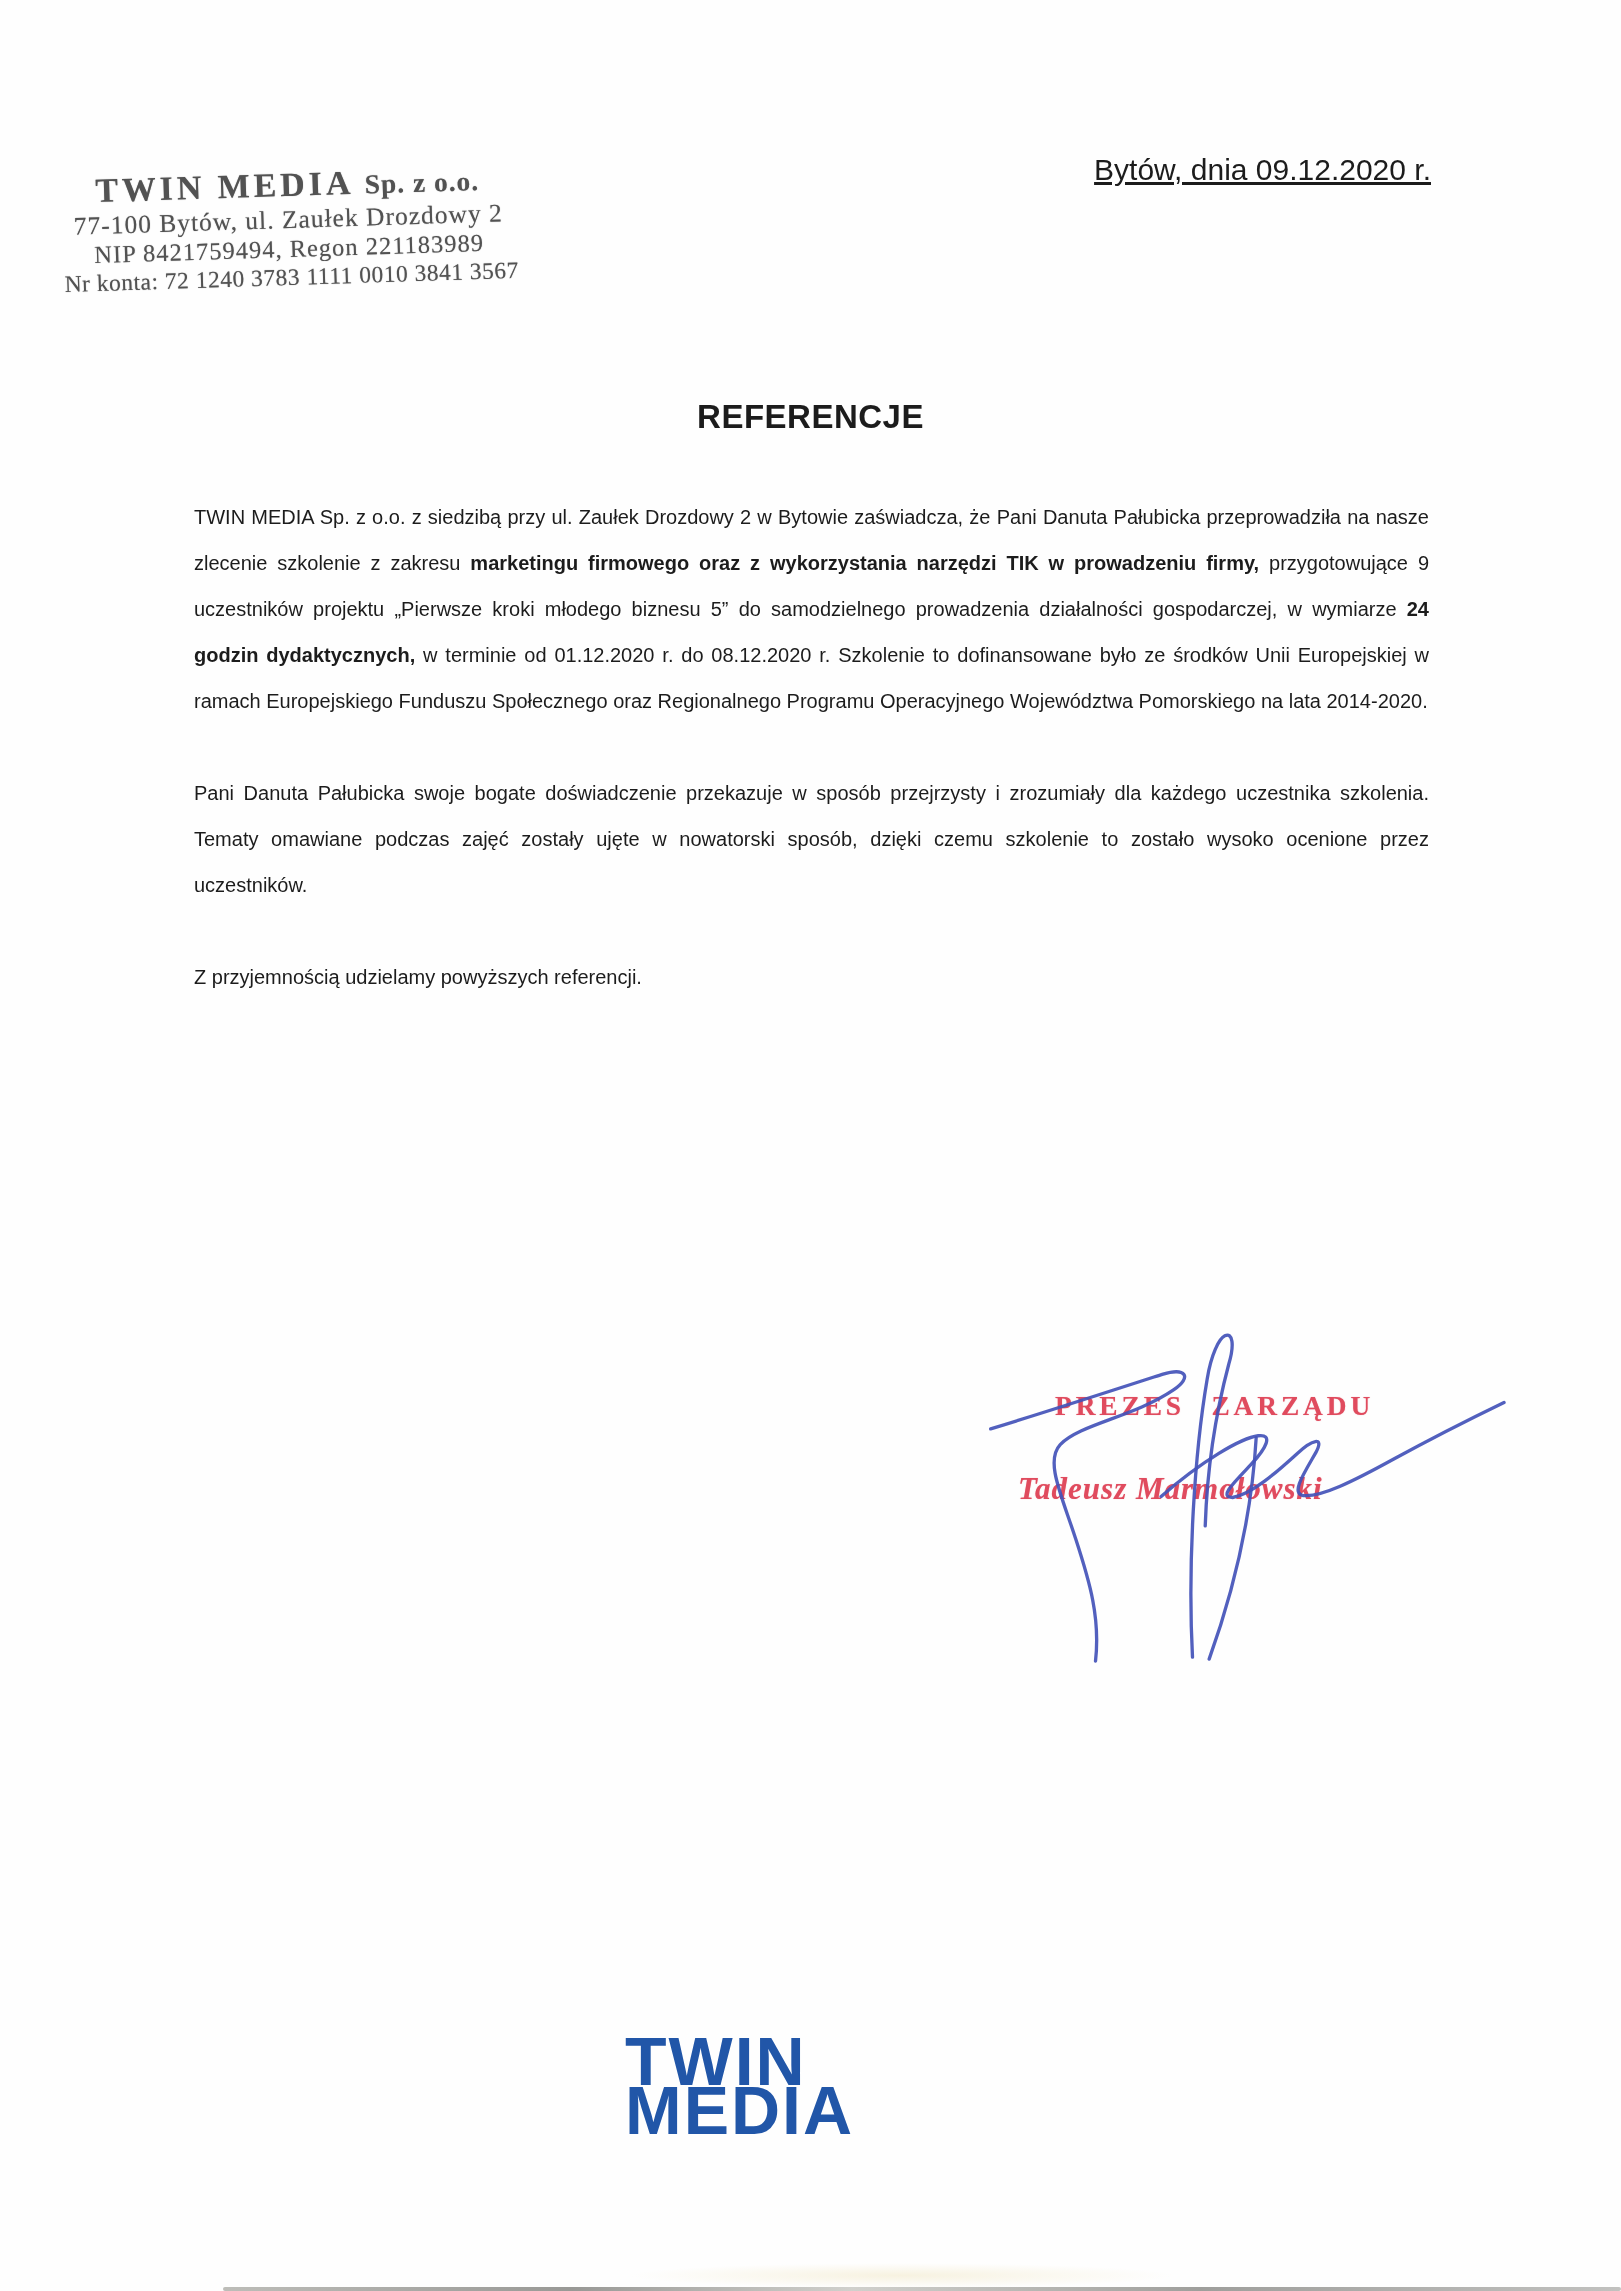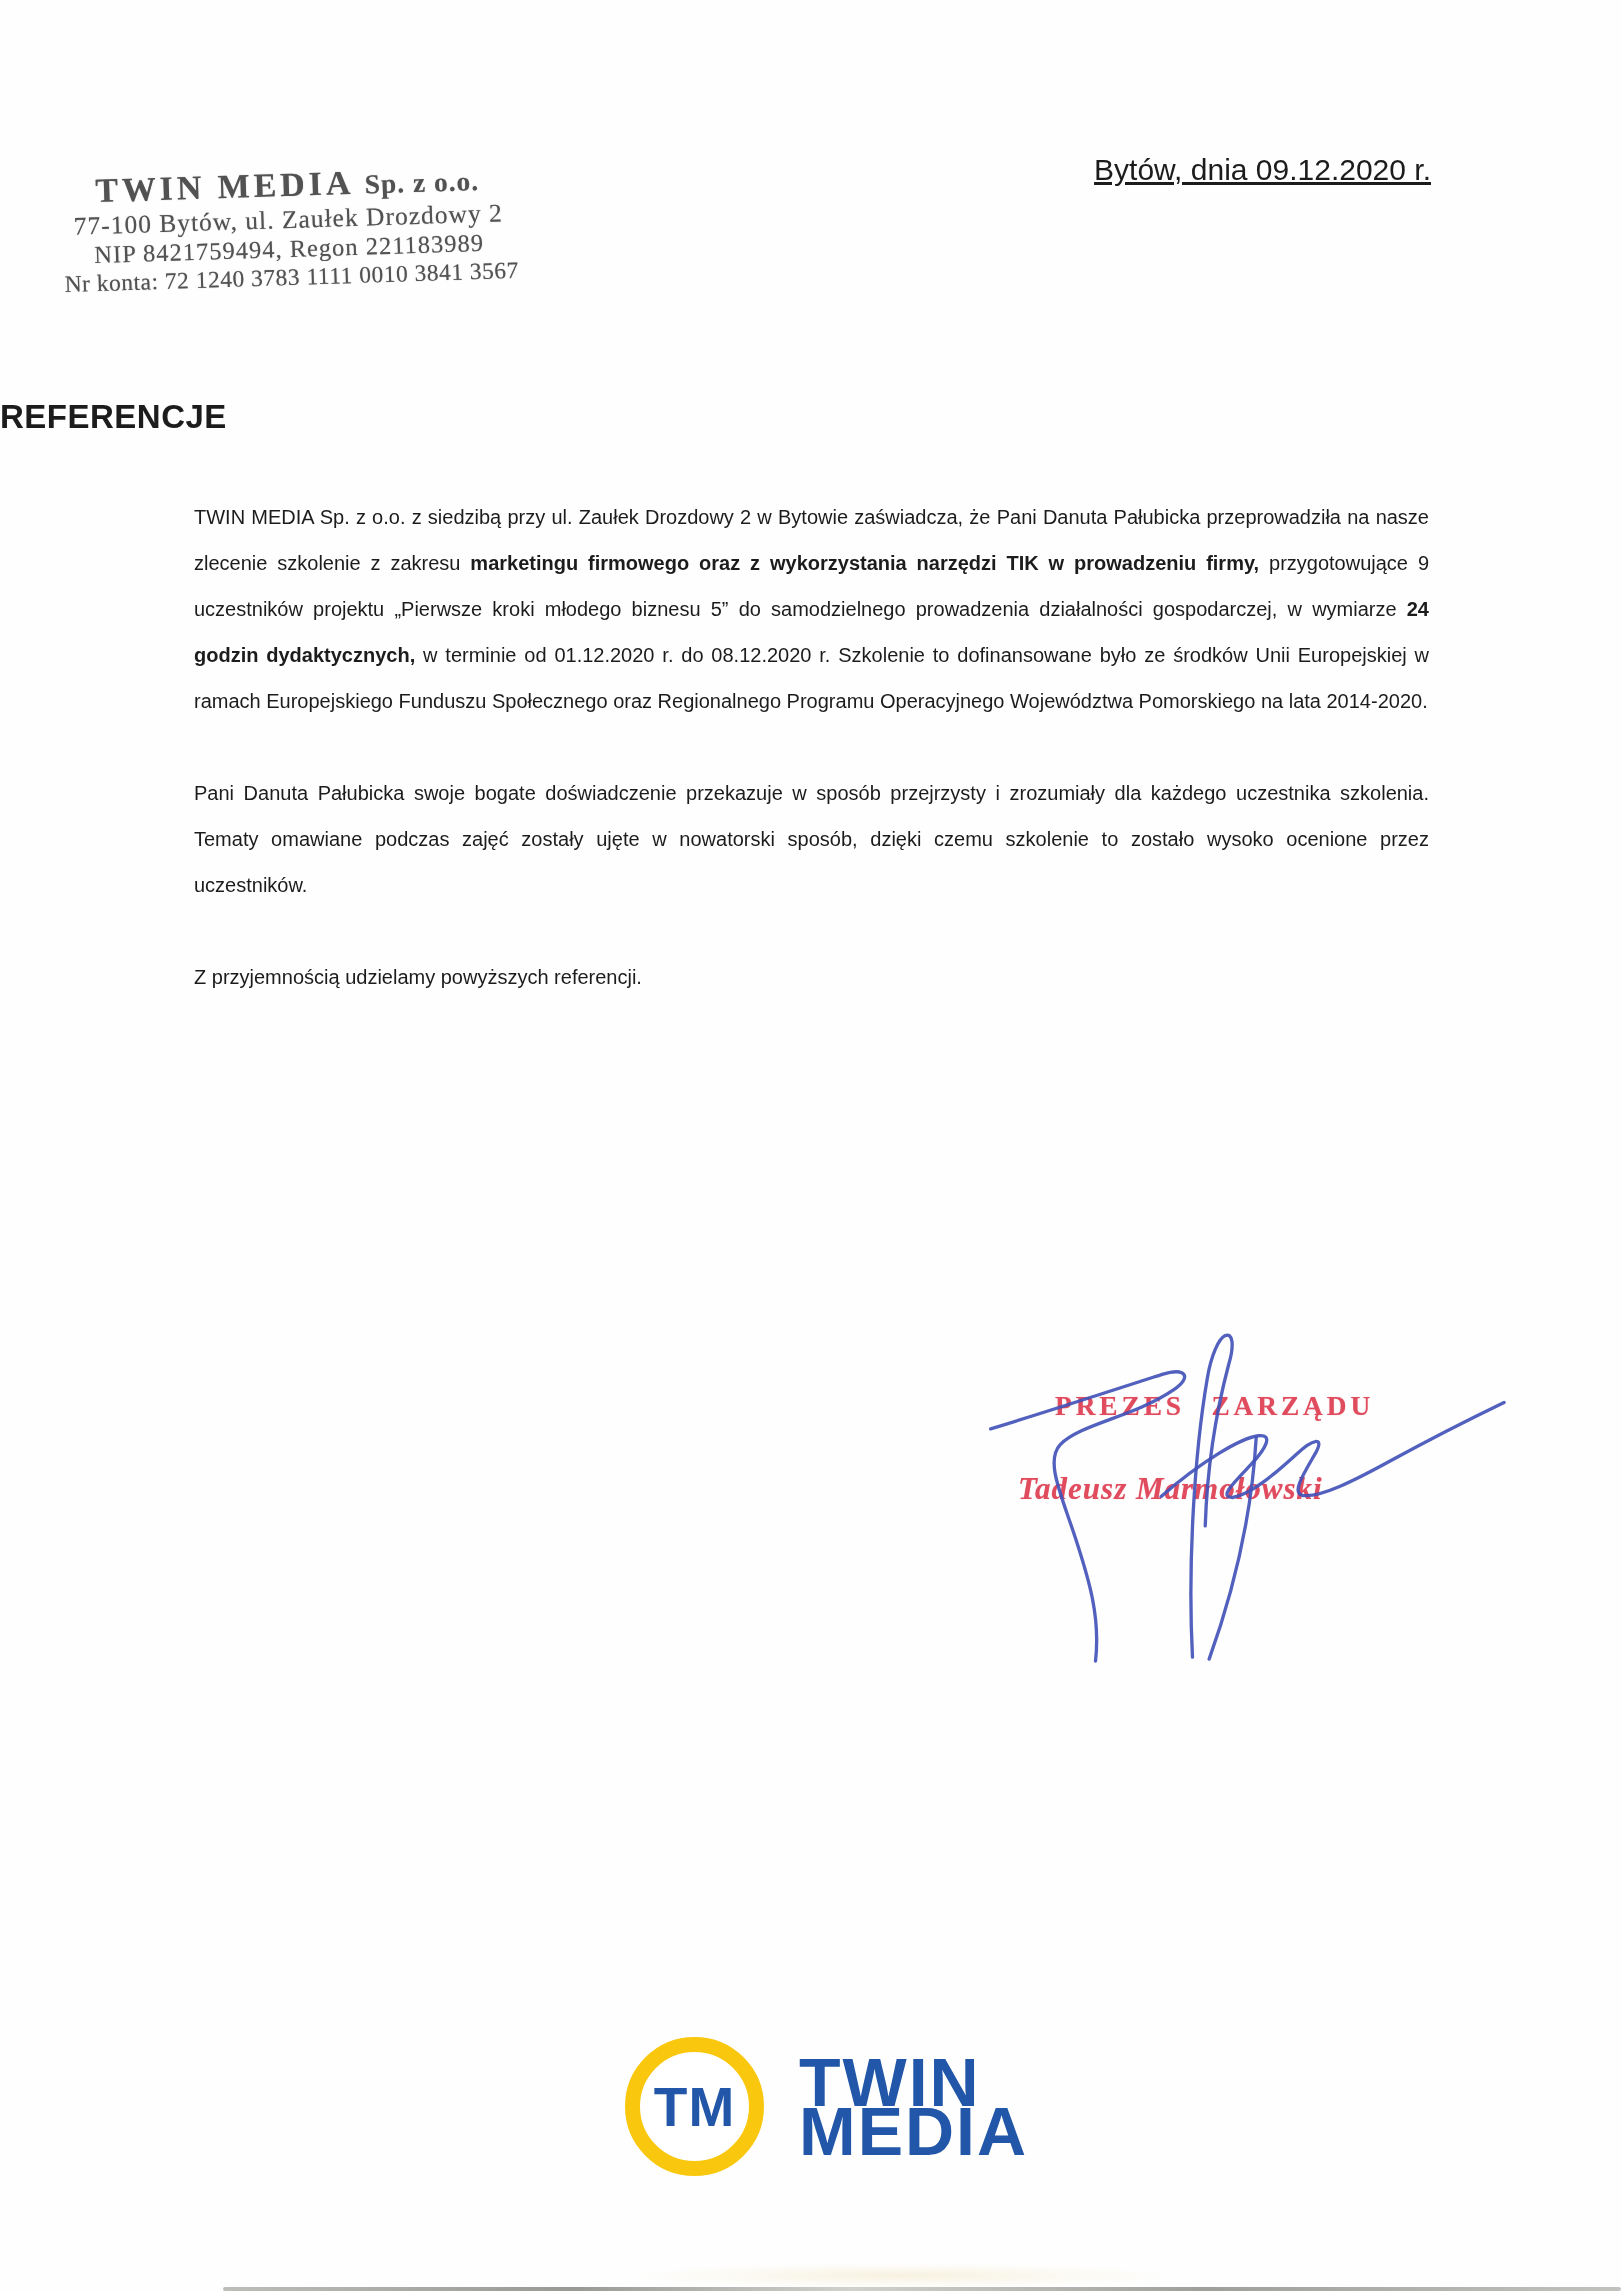--- a/index.html
+++ b/index.html
@@ -48,21 +48,21 @@
     position:absolute;
     top:153px; right:190px;
     font-size:30px;
     text-decoration:underline;
   }
 
   
   .doc-title{
     position:absolute;
     top:398px; left:0; right:0;
-    text-align:left;
+    text-align:center;
     font-size:33px;
     font-weight:bold;
     letter-spacing:0.5px;
   }
 
   
   .body-text{
     position:absolute;
     top:494px; left:194px;
     width:1235px;
@@ -182,23 +182,20 @@
     <div class="sig-name">Tadeusz Marmołowski</div>
     <svg class="sig-pen" viewBox="0 0 570 345" xmlns="http://www.w3.org/2000/svg" aria-hidden="true">
       <path d="M 30 103 C 92 84 172 58 206 47 C 229 40 236 50 217 63 C 176 91 121 98 101 119 C 85 136 103 172 117 216 C 131 259 142 296 137 340"></path>
       <path d="M 236 336 C 231 242 238 128 251 52 C 255 27 263 11 269 8 C 277 4 279 17 273 37 C 261 82 251 142 249 202"></path>
       <path d="M 204 172 C 245 136 286 112 303 110 C 319 108 311 123 296 139 C 279 157 262 173 277 173 C 296 170 321 148 343 128 C 358 114 371 110 362 127 C 350 148 336 169 349 171 C 367 173 401 156 441 134 C 483 111 523 91 554 76"></path>
       <path d="M 301 112 C 297 182 281 260 253 338"></path>
     </svg>
   </div>
 
   <div class="logo">
-    <div class="logo-ring">
-      <span class="logo-monogram">TM</span>
-    </div>
     <div class="logo-wordmark">
       <div>TWIN</div>
       <div>MEDIA</div>
     </div>
   </div>
 
   <div class="scan-smudge"></div>
   <div class="scan-edge"></div>
 
 </div>

